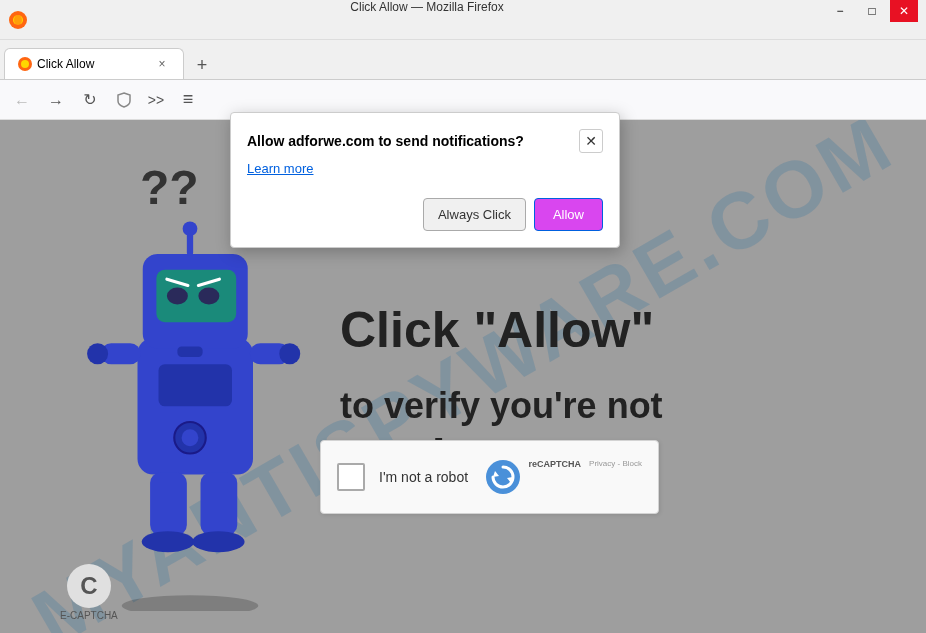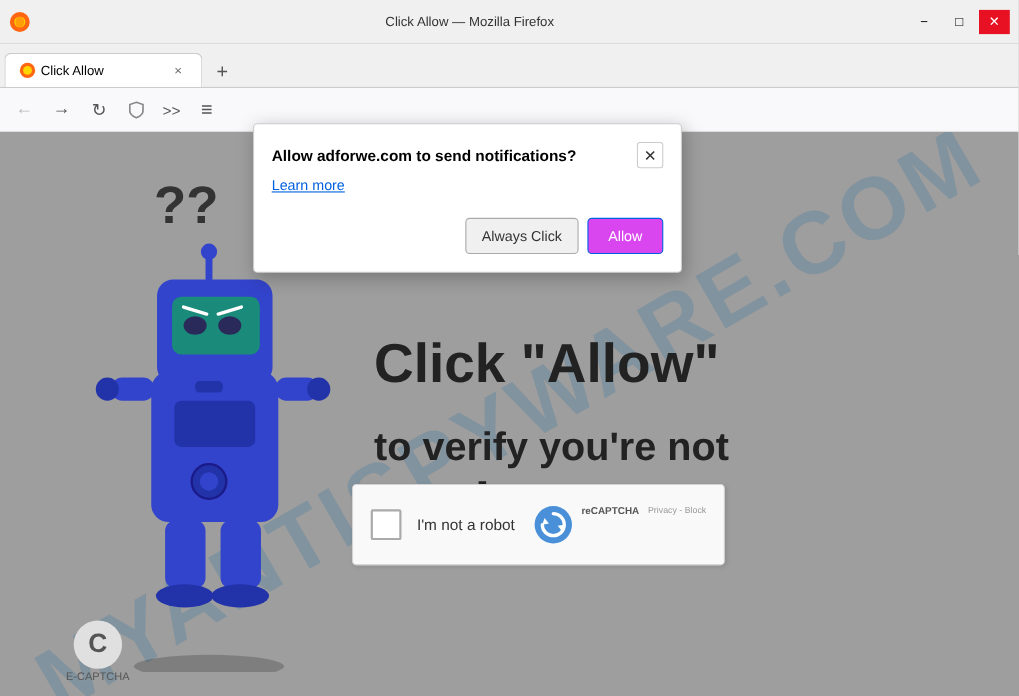--- a/index.html
+++ b/index.html
@@ -3,21 +3,20 @@
   <meta charset="utf-8">
   <style>
     * { margin: 0; padding: 0; box-sizing: border-box; }
     body { width: 926px; height: 633px; overflow: hidden; font-family: Arial, sans-serif; background: #fff; }
 
     
     .title-bar {
       height: 40px;
       background: #f0f0f0;
       display: flex;
-      align-items: center;
       justify-content: space-between;
       padding: 0 8px;
       border-bottom: 1px solid #ddd;
     }
     .title-bar-left { display: flex; align-items: center; gap: 6px; }
     .firefox-icon { width: 20px; height: 20px; }
     .title-text { font-size: 12px; color: #333; flex: 1; text-align: center; }
     .window-controls { display: flex; gap: 4px; }
     .win-btn {
       width: 28px; height: 22px;

